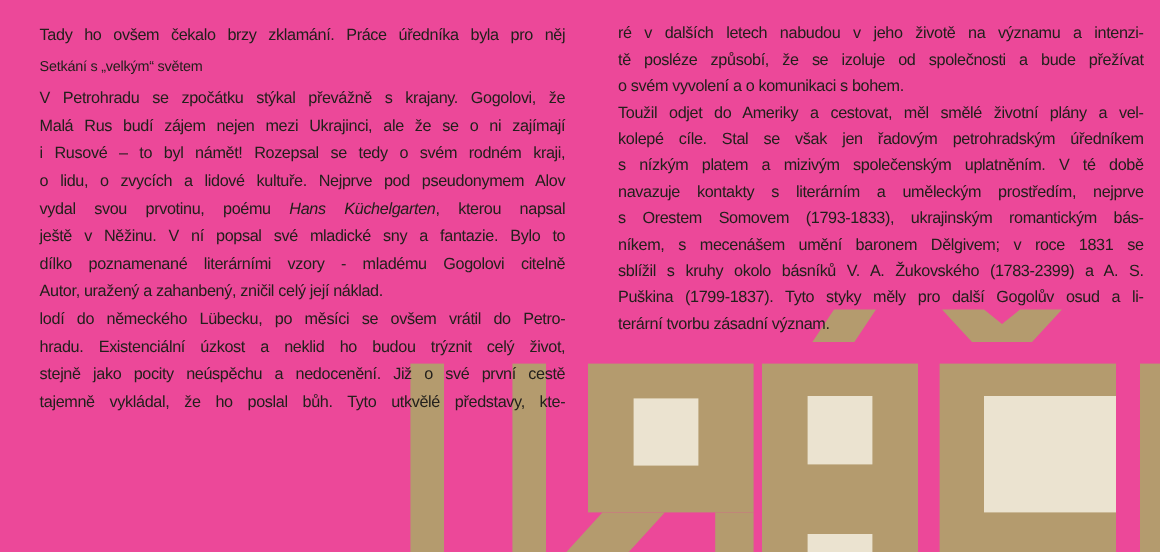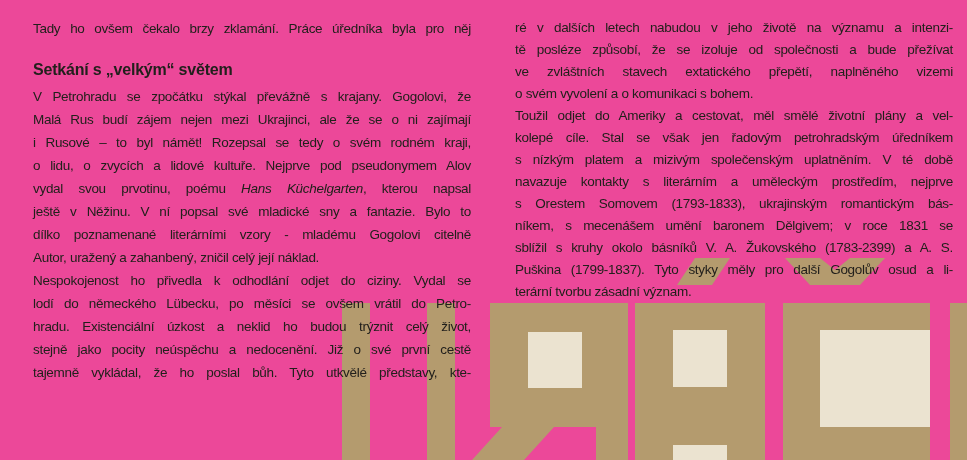--- a/index.html
+++ b/index.html
@@ -24,24 +24,24 @@
   .line{
     text-align:justify;
     -moz-text-align-last:justify;
     text-align-last:justify;
     white-space:normal;
   }
   .col-left .line{line-height:23px;}
   .col-right .line{line-height:22px;}
   .line.end{text-align-last:left;}
   .heading{
-    font-size:16px;
-    font-weight:bold;
+    font-size:12px;
+    font-weight:normal;
     letter-spacing:-0.2px;
-    margin:22px 0 7px 0;
+    margin:7px 0 7px 0;
     line-height:16px;
   }
   .line i{font-style:italic;}
 </style>
 </head>
 <body>
 
 <div class="page">
 
   <svg class="watermark" width="967" height="460" viewBox="0 0 967 460">
@@ -83,31 +83,29 @@
 
     <div class="line">V Petrohradu se zpočátku stýkal převážně s krajany. Gogolovi, že</div>
     <div class="line">Malá Rus budí zájem nejen mezi Ukrajinci, ale že se o ni zajímají</div>
     <div class="line">i Rusové – to byl námět! Rozepsal se tedy o svém rodném kraji,</div>
     <div class="line">o lidu, o zvycích a lidové kultuře. Nejprve pod pseudonymem Alov</div>
     <div class="line"><span>vydal svou prvotinu, poému </span><i>Hans Küchelgarten</i><span>, kterou napsal</span></div>
     <div class="line">ještě v Něžinu. V ní popsal své mladické sny a fantazie. Bylo to</div>
     <div class="line">dílko poznamenané literárními vzory - mladému Gogolovi citelně</div>
     <div class="line end">Autor, uražený a zahanbený, zničil celý její náklad.</div>
 
-    <div class="line">Nespokojenost ho přivedla k odhodlání odjet do ciziny. Vydal se</div>
     <div class="line">lodí do německého Lübecku, po měsíci se ovšem vrátil do Petro-</div>
     <div class="line">hradu. Existenciální úzkost a neklid ho budou trýznit celý život,</div>
     <div class="line">stejně jako pocity neúspěchu a nedocenění. Již o své první cestě</div>
     <div class="line">tajemně vykládal, že ho poslal bůh. Tyto utkvělé představy, kte-</div>
   </div>
 
   <div class="col col-right">
     <div class="line">ré v dalších letech nabudou v jeho životě na významu a intenzi-</div>
     <div class="line">tě posléze způsobí, že se izoluje od společnosti a bude přežívat</div>
-    <div class="line">ve zvláštních stavech extatického přepětí, naplněného vizemi</div>
     <div class="line end">o svém vyvolení a o komunikaci s bohem.</div>
 
     <div class="line">Toužil odjet do Ameriky a cestovat, měl smělé životní plány a vel-</div>
     <div class="line">kolepé cíle. Stal se však jen řadovým petrohradským úředníkem</div>
     <div class="line">s nízkým platem a mizivým společenským uplatněním. V té době</div>
     <div class="line">navazuje kontakty s literárním a uměleckým prostředím, nejprve</div>
     <div class="line">s Orestem Somovem (1793-1833), ukrajinským romantickým bás-</div>
     <div class="line">níkem, s mecenášem umění baronem Dělgivem; v roce 1831 se</div>
     <div class="line">sblížil s kruhy okolo básníků V. A. Žukovského (1783-2399) a A. S.</div>
     <div class="line">Puškina (1799-1837). Tyto styky měly pro další Gogolův osud a li-</div>

